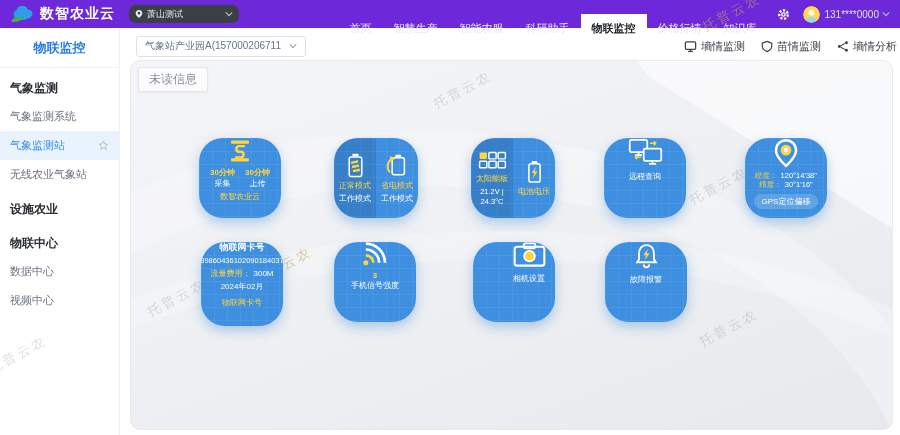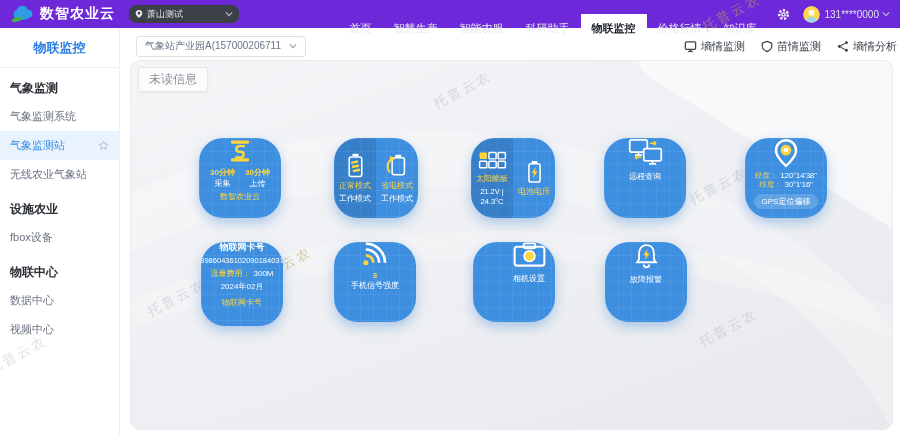--- a/index.html
+++ b/index.html
@@ -156,23 +156,20 @@
       <svg width="11" height="11" viewBox="0 0 14 14">
           <path d="M7 1.5 L8.6 5 L12.5 5.4 L9.6 8 L10.4 11.9 L7 9.9 L3.6 11.9 L4.4 8 L1.5 5.4 L5.4 5 Z" fill="none" stroke="#aab1ba" stroke-width="1"></path>
         </svg>
     </span>
   </div>
   <div class="sb-item">
     <span>无线农业气象站</span>
   </div>
 
   <div class="sb-group-header">设施农业</div>
-  <div class="sb-item">
-    <span>fbox设备</span>
-  </div>
 
   <div class="sb-group-header">物联中心</div>
   <div class="sb-item">
     <span>数据中心</span>
   </div>
   <div class="sb-item">
     <span>视频中心</span>
   </div>
 
   <span class="wm" style="left:-14px; top:318px;">托普云农</span>

